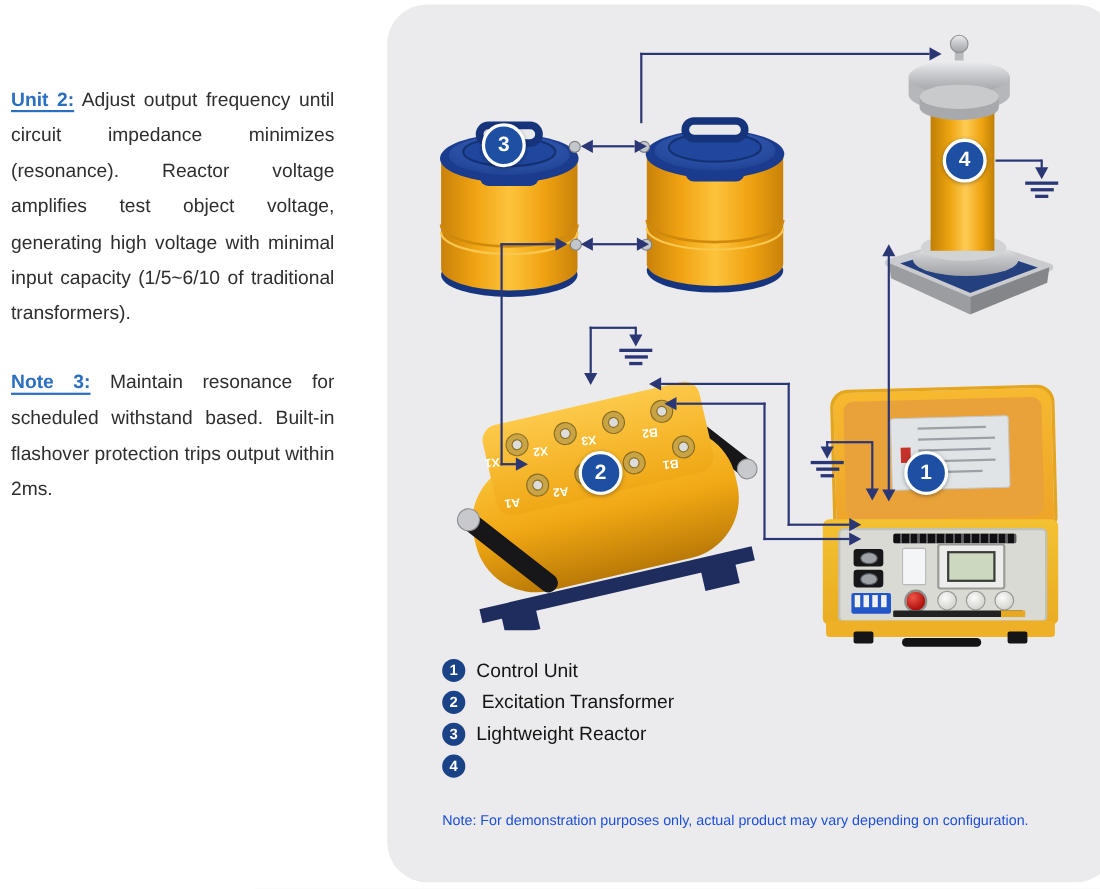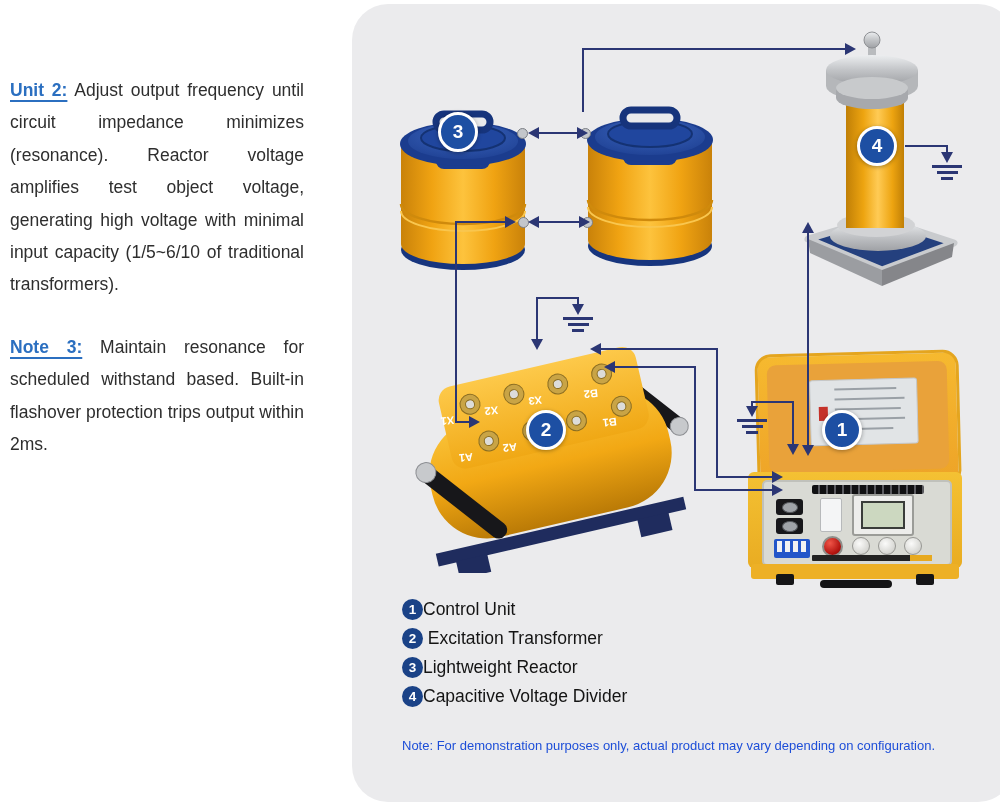--- a/index.html
+++ b/index.html
@@ -61,21 +61,21 @@
   .cu-botstrip{position:absolute;left:48px;top:73px;width:118px;height:6px;background:#222;border-radius:1px;}
   .cu-chip{position:absolute;right:-2px;top:0;width:22px;height:6px;background:#e7a91f;}
   .cu-base{position:absolute;left:3px;top:212px;width:208px;height:15px;background:#edb026;border-radius:3px;}
   .cu-latch{position:absolute;top:222px;width:18px;height:11px;background:#151517;border-radius:2px;}
   .cu-handle{position:absolute;left:72px;top:228px;width:72px;height:8px;background:#141416;border-radius:4px;}
   
   .legend{position:absolute;left:402px;top:595px;z-index:5;}
   .lrow{display:flex;align-items:center;height:29px;}
   .lnum{width:21px;height:21px;border-radius:50%;background:#1a4287;color:#fff;font-size:13.5px;
         font-weight:bold;display:flex;align-items:center;justify-content:center;flex:0 0 21px;}
-  .ltext{font-size:17.5px;color:#141414;white-space:pre;}
+  .ltext{margin-left:10px;font-size:17.5px;color:#141414;white-space:pre;}
   
   .note{position:absolute;left:402px;top:733px;width:568px;font-size:13px;line-height:26px;
         color:#1d4ed8;z-index:5;}
 </style>
 </head>
 <body>
 
 <svg width="0" height="0" style="position:absolute">
   <defs>
     <linearGradient id="by" x1="0" y1="0" x2="1" y2="0">
@@ -319,17 +319,16 @@
   <div class="lrow">
     <div class="lnum">2</div>
     <div class="ltext"> Excitation Transformer</div>
   </div>
   <div class="lrow">
     <div class="lnum">3</div>
     <div class="ltext">Lightweight Reactor</div>
   </div>
   <div class="lrow">
     <div class="lnum">4</div>
-    <div class="ltext">Capacitive Voltage Divider</div>
   </div>
 </div>
 
 <div class="note">Note: For demonstration purposes only, actual product may vary depending on configuration.</div>
 
 </body></html>

